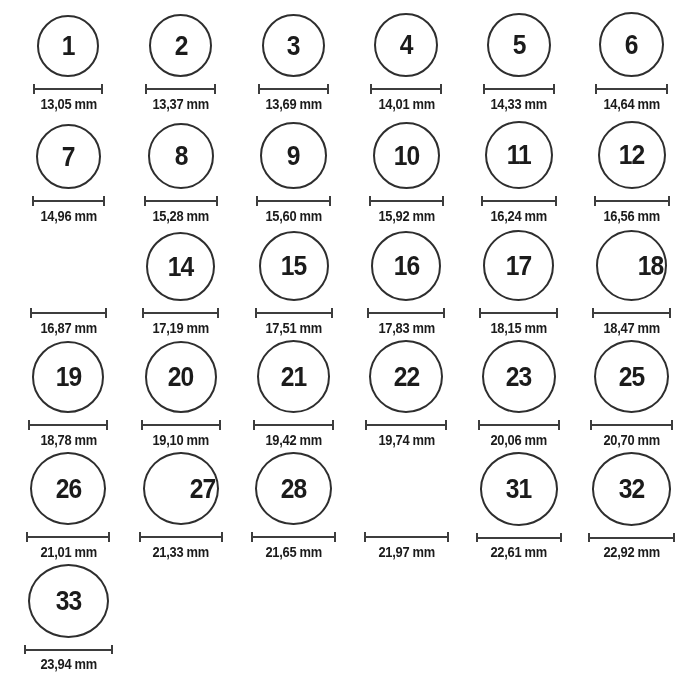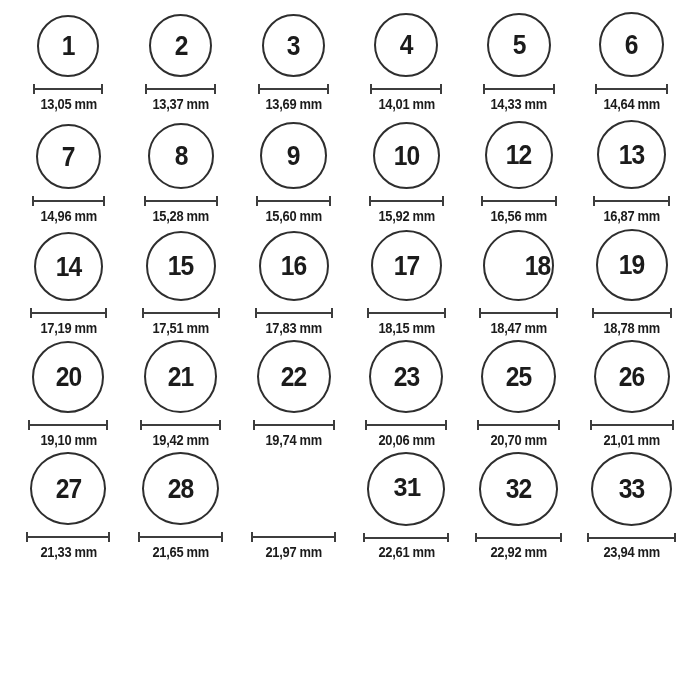--- a/index.html
+++ b/index.html
@@ -151,33 +151,37 @@
   </div>
 
   <div class="cell">
     <div class="ring" style="width: 67px; height: 67px; text-align: right;">
       <span class="num">10</span>
     </div>
     <div class="dim" style="width: 75px;"></div>
     <div class="label">15,92 mm</div>
   </div>
 
+  <div class="cell">
+    <div class="ring" style="width: 68px; height: 68px;">
+      <span class="num">11</span>
+    </div>
+    <div class="dim" style="width: 76px;"></div>
+    <div class="label">16,24 mm</div>
+  </div>
 
   <div class="cell">
     <div class="ring" style="width: 68px; height: 68px;">
       <span class="num">12</span>
     </div>
     <div class="dim" style="width: 76px;"></div>
     <div class="label">16,56 mm</div>
   </div>
 
   <div class="cell">
-    <div class="ring" style="width: 69px; height: 69px;">
-      <span class="num">13</span>
-    </div>
     <div class="dim" style="width: 77px;"></div>
     <div class="label">16,87 mm</div>
   </div>
 
   <div class="cell">
     <div class="ring" style="width: 69px; height: 69px;">
       <span class="num">14</span>
     </div>
     <div class="dim" style="width: 77px;"></div>
     <div class="label">17,19 mm</div>
@@ -266,21 +270,21 @@
 
   <div class="cell">
     <div class="ring" style="width: 76px; height: 76px;">
       <span class="num">26</span>
     </div>
     <div class="dim" style="width: 84px;"></div>
     <div class="label">21,01 mm</div>
   </div>
 
   <div class="cell">
-    <div class="ring" style="width: 76px; height: 76px;">
+    <div class="ring" style="width: 76px; height: 76px; justify-content: flex-end;">
       <span class="num">27</span>
     </div>
     <div class="dim" style="width: 84px;"></div>
     <div class="label">21,33 mm</div>
   </div>
 
   <div class="cell">
     <div class="ring" style="width: 77px; height: 77px;">
       <span class="num">28</span>
     </div>
@@ -288,21 +292,21 @@
     <div class="label">21,65 mm</div>
   </div>
 
   <div class="cell">
     <div class="dim" style="width: 85px;"></div>
     <div class="label">21,97 mm</div>
   </div>
 
 
   <div class="cell">
-    <div class="ring" style="width: 78px; height: 78px; font-family: Liberation Mono, monospace;">
+    <div class="ring" style="width: 78px; height: 78px;">
       <span class="num">31</span>
     </div>
     <div class="dim" style="width: 86px;"></div>
     <div class="label">22,61 mm</div>
   </div>
 
   <div class="cell">
     <div class="ring" style="width: 79px; height: 79px;">
       <span class="num">32</span>
     </div>

